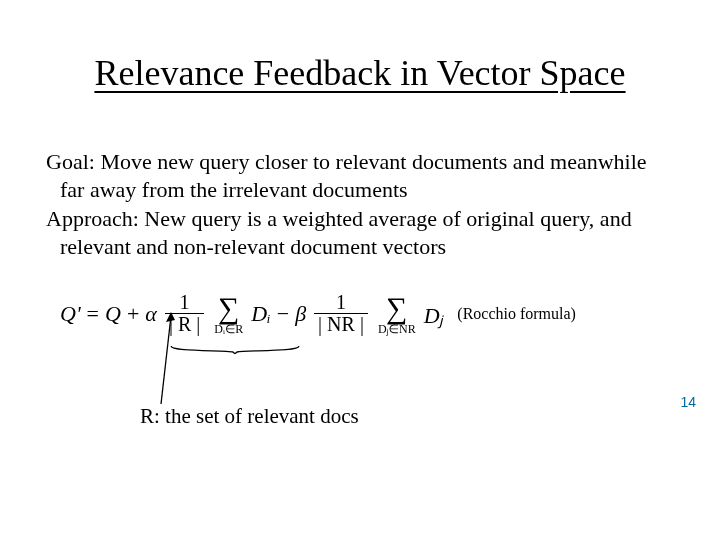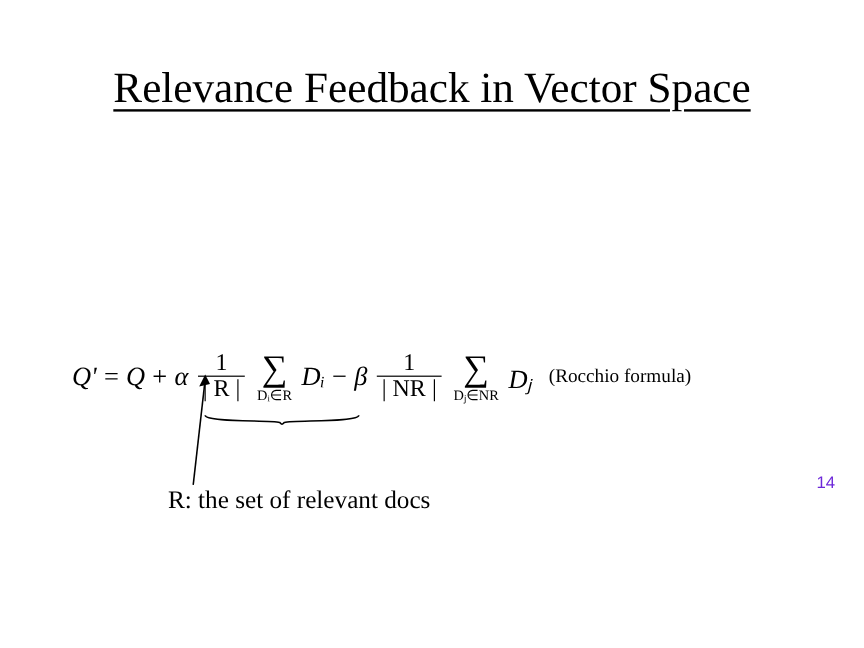--- a/index.html
+++ b/index.html
@@ -111,31 +111,35 @@
     left: 140px;
     font-size: 21px;
     line-height: 1.6;
   }
   .notes .n3 { margin-left: -50px; }
   .pagenum {
     position: absolute;
     bottom: 14px;
     right: 24px;
     font-size: 14px;
-    color: #6d28d9;
+    color: #0369a1;
     font-family: Arial, sans-serif;
   }
 </style>
 </head>
 <body>
 
 <div class="slide">
 
   <div class="title">Relevance Feedback in Vector Space</div>
 
+  <div class="body">
+    <p>Goal: Move new query closer to relevant documents and meanwhile far away from the irrelevant documents</p>
+    <p>Approach: New query is a weighted average of original query, and relevant and non-relevant document vectors</p>
+  </div>
 
   <div class="formula-zone">
     <div class="formula">
       <span class="lhs">Q' </span>
       <span>= </span>
       <span class="sym">Q</span>
       <span> + </span>
       <span class="sym">α</span>
       <span class="frac">
         <span class="num">1</span>

